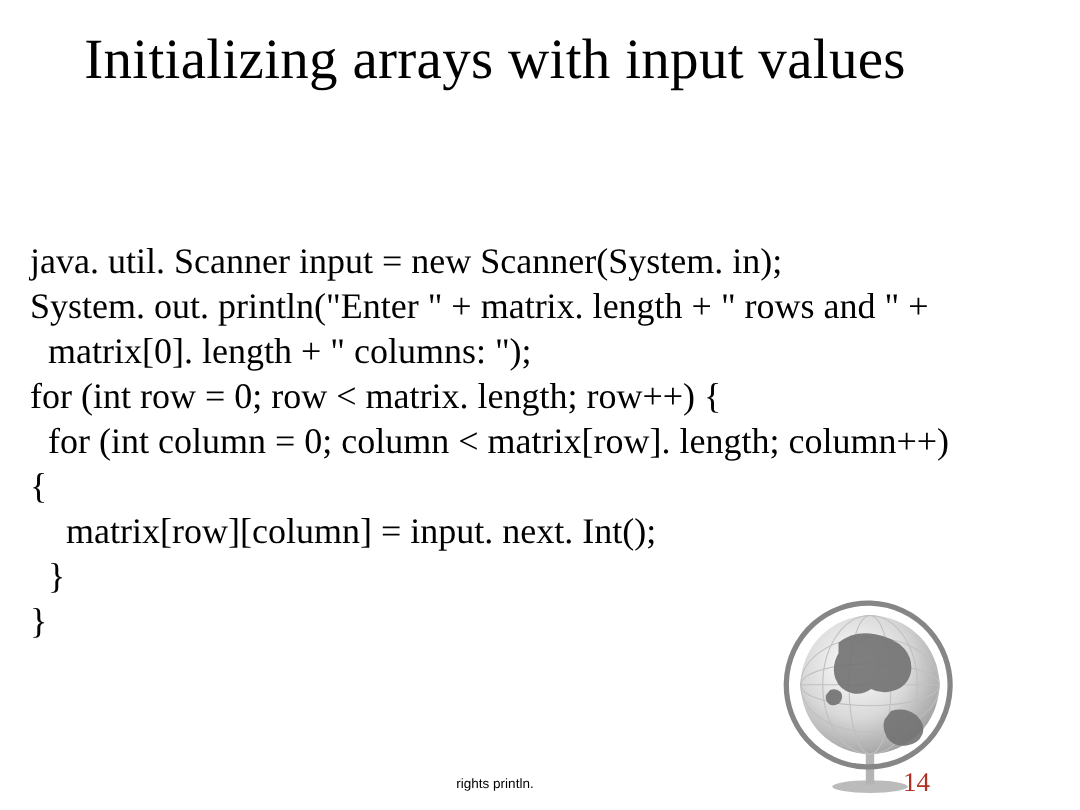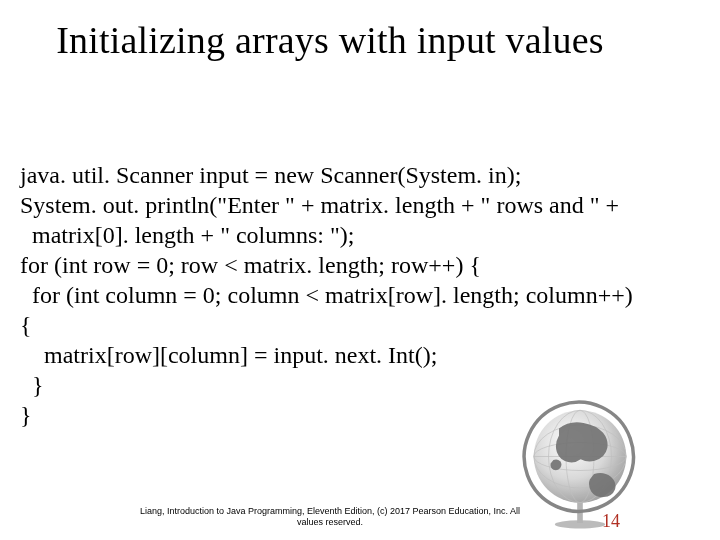--- a/index.html
+++ b/index.html
@@ -113,17 +113,17 @@
     <g fill="#6b6b6b" opacity="0.9">
       <path d="M70 55 q15 -12 35 -8 q18 3 28 14 q8 10 6 22 q-3 14 -18 18 q-10 3 -20 -2 q-8 6 -18 4 q-12 -3 -16 -14 q-4 -12 3 -24 z"></path>
       <path d="M120 120 q14 -4 24 4 q9 8 6 18 q-4 10 -16 11 q-12 1 -18 -8 q-5 -9 -2 -17 z"></path>
       <path d="M62 100 q6 -2 10 2 q3 4 0 9 q-4 5 -10 3 q-5 -3 -4 -9 z"></path>
     </g>
   </svg>
 
   <div class="pagenum">14</div>
 
   <div class="footer">
-    <span>Liang, Introduction to Java Programming, Eleventh Edition, (c) 2017 Pearson Education, Inc. All</span><br>
-    <span>values reserved.</span>
+    <br>
+    <span>rights println.</span>
   </div>
 
 </div>
 
 </body></html>

